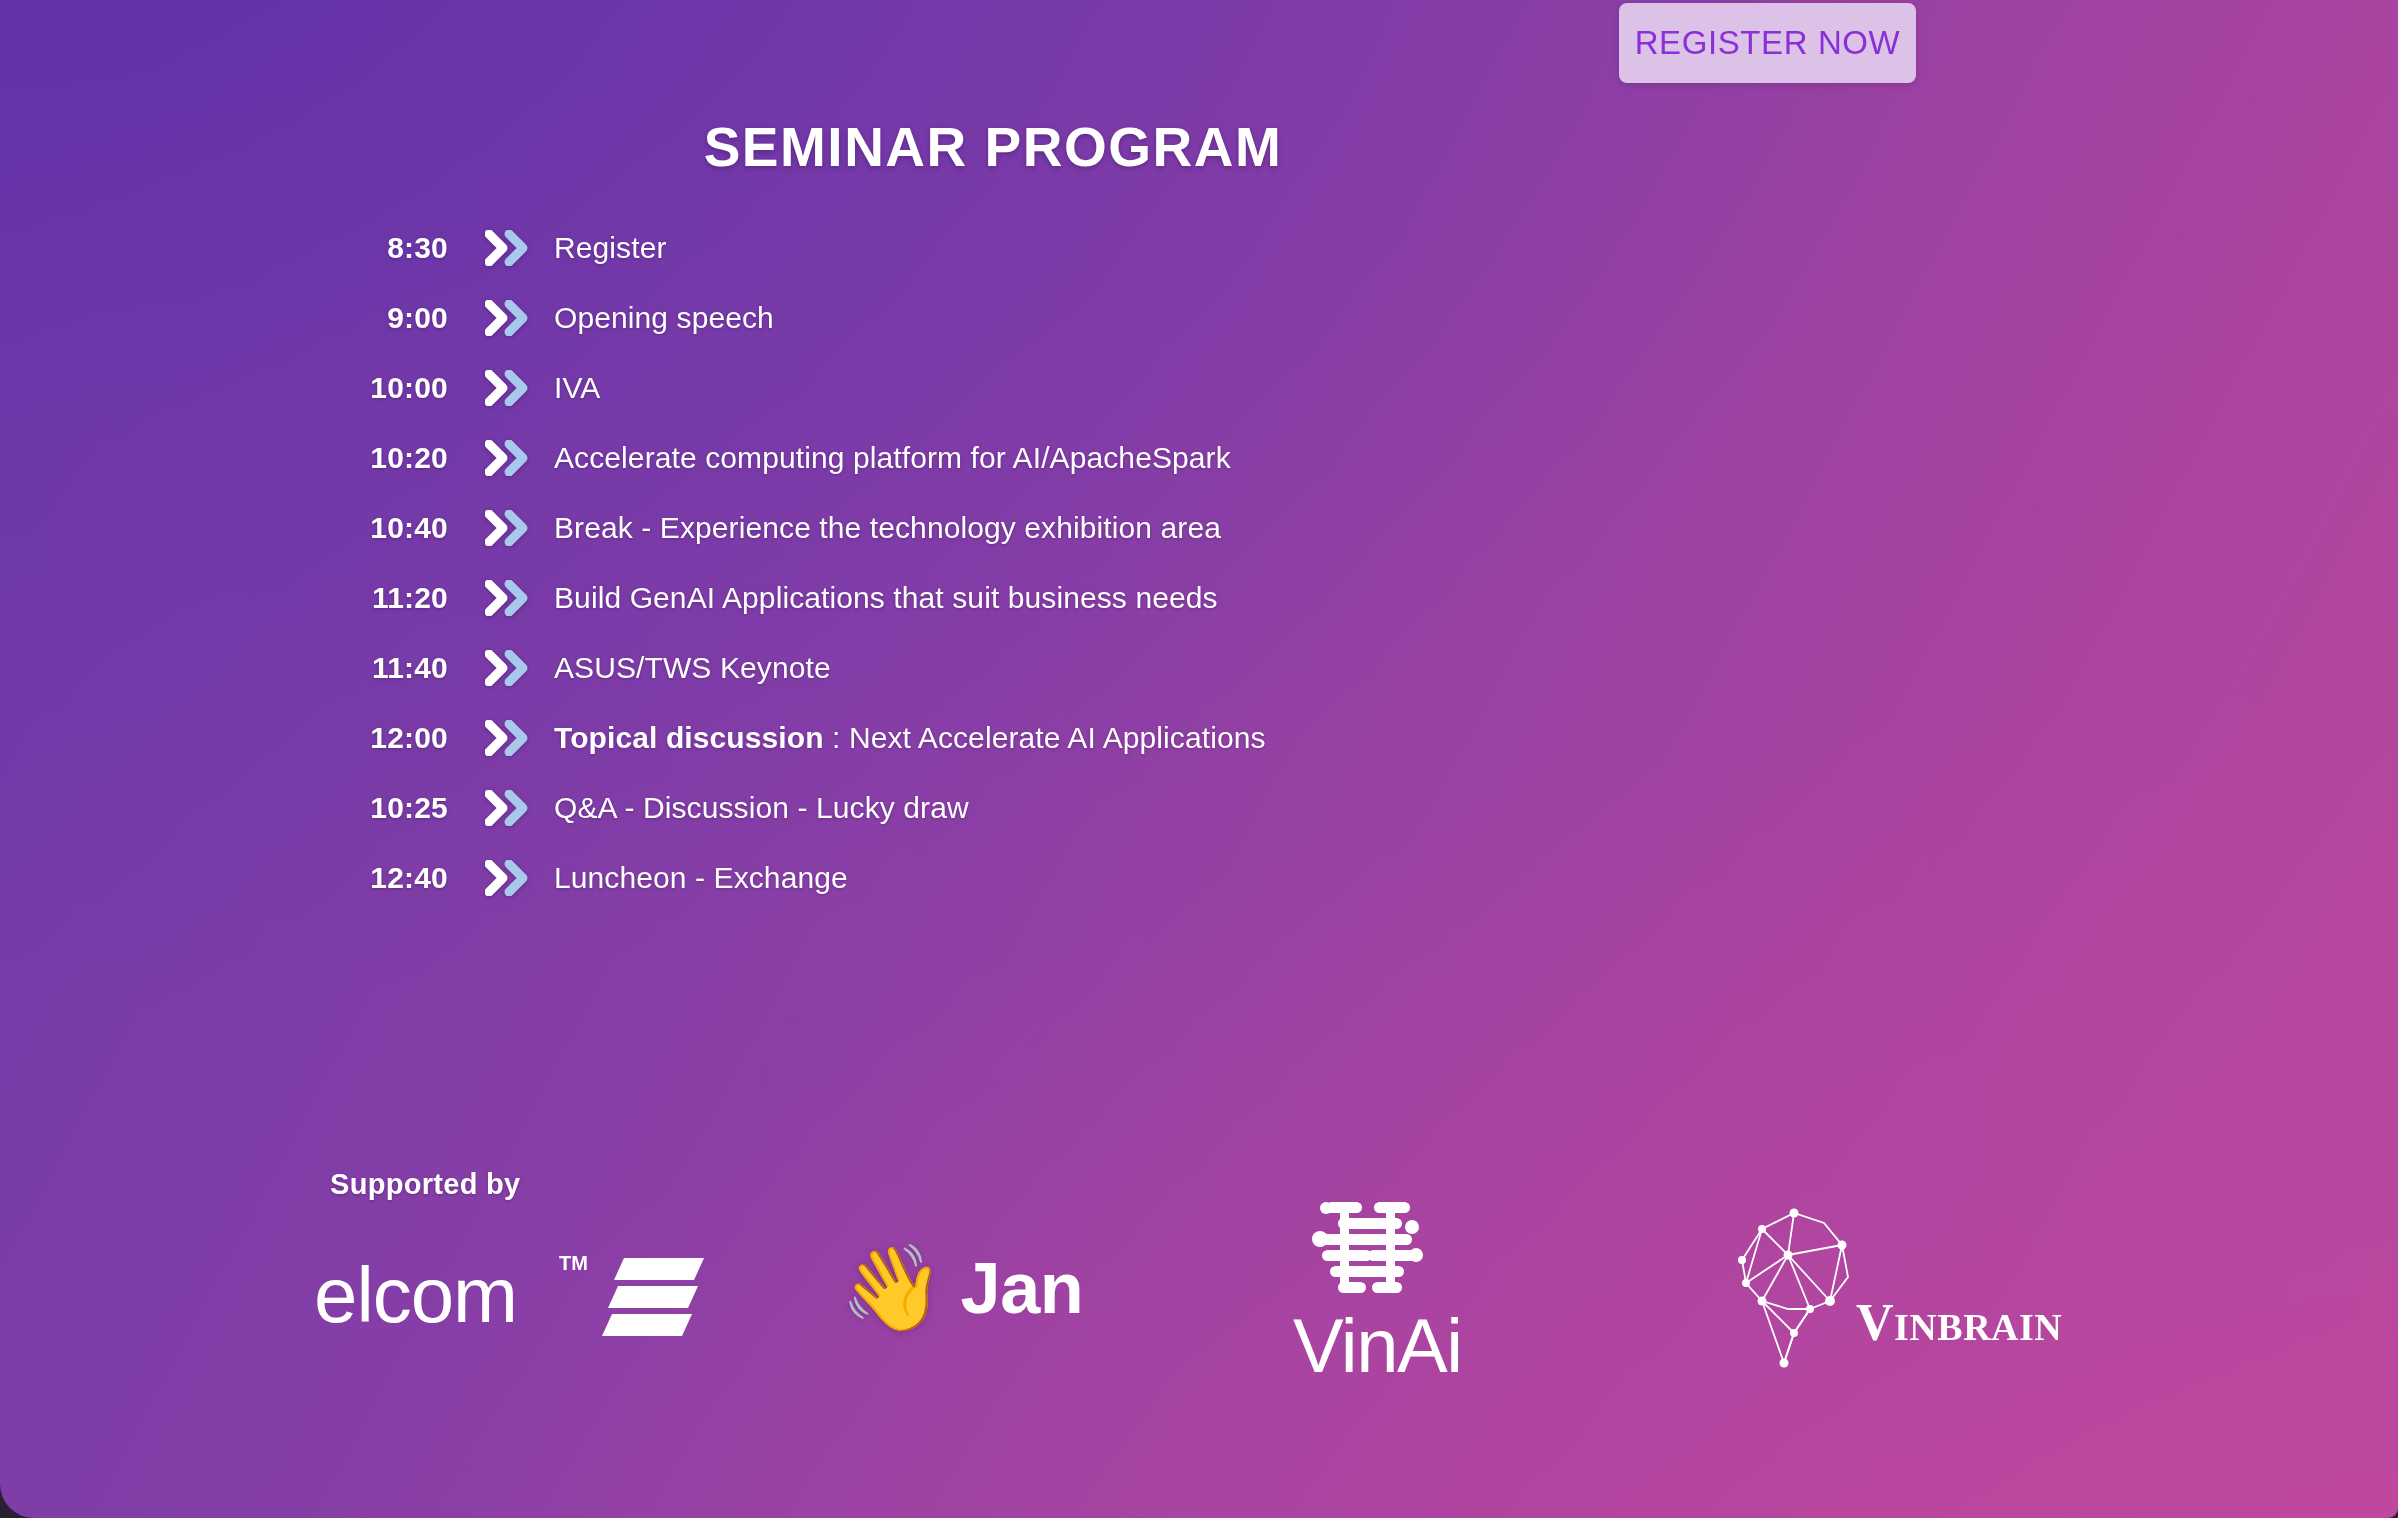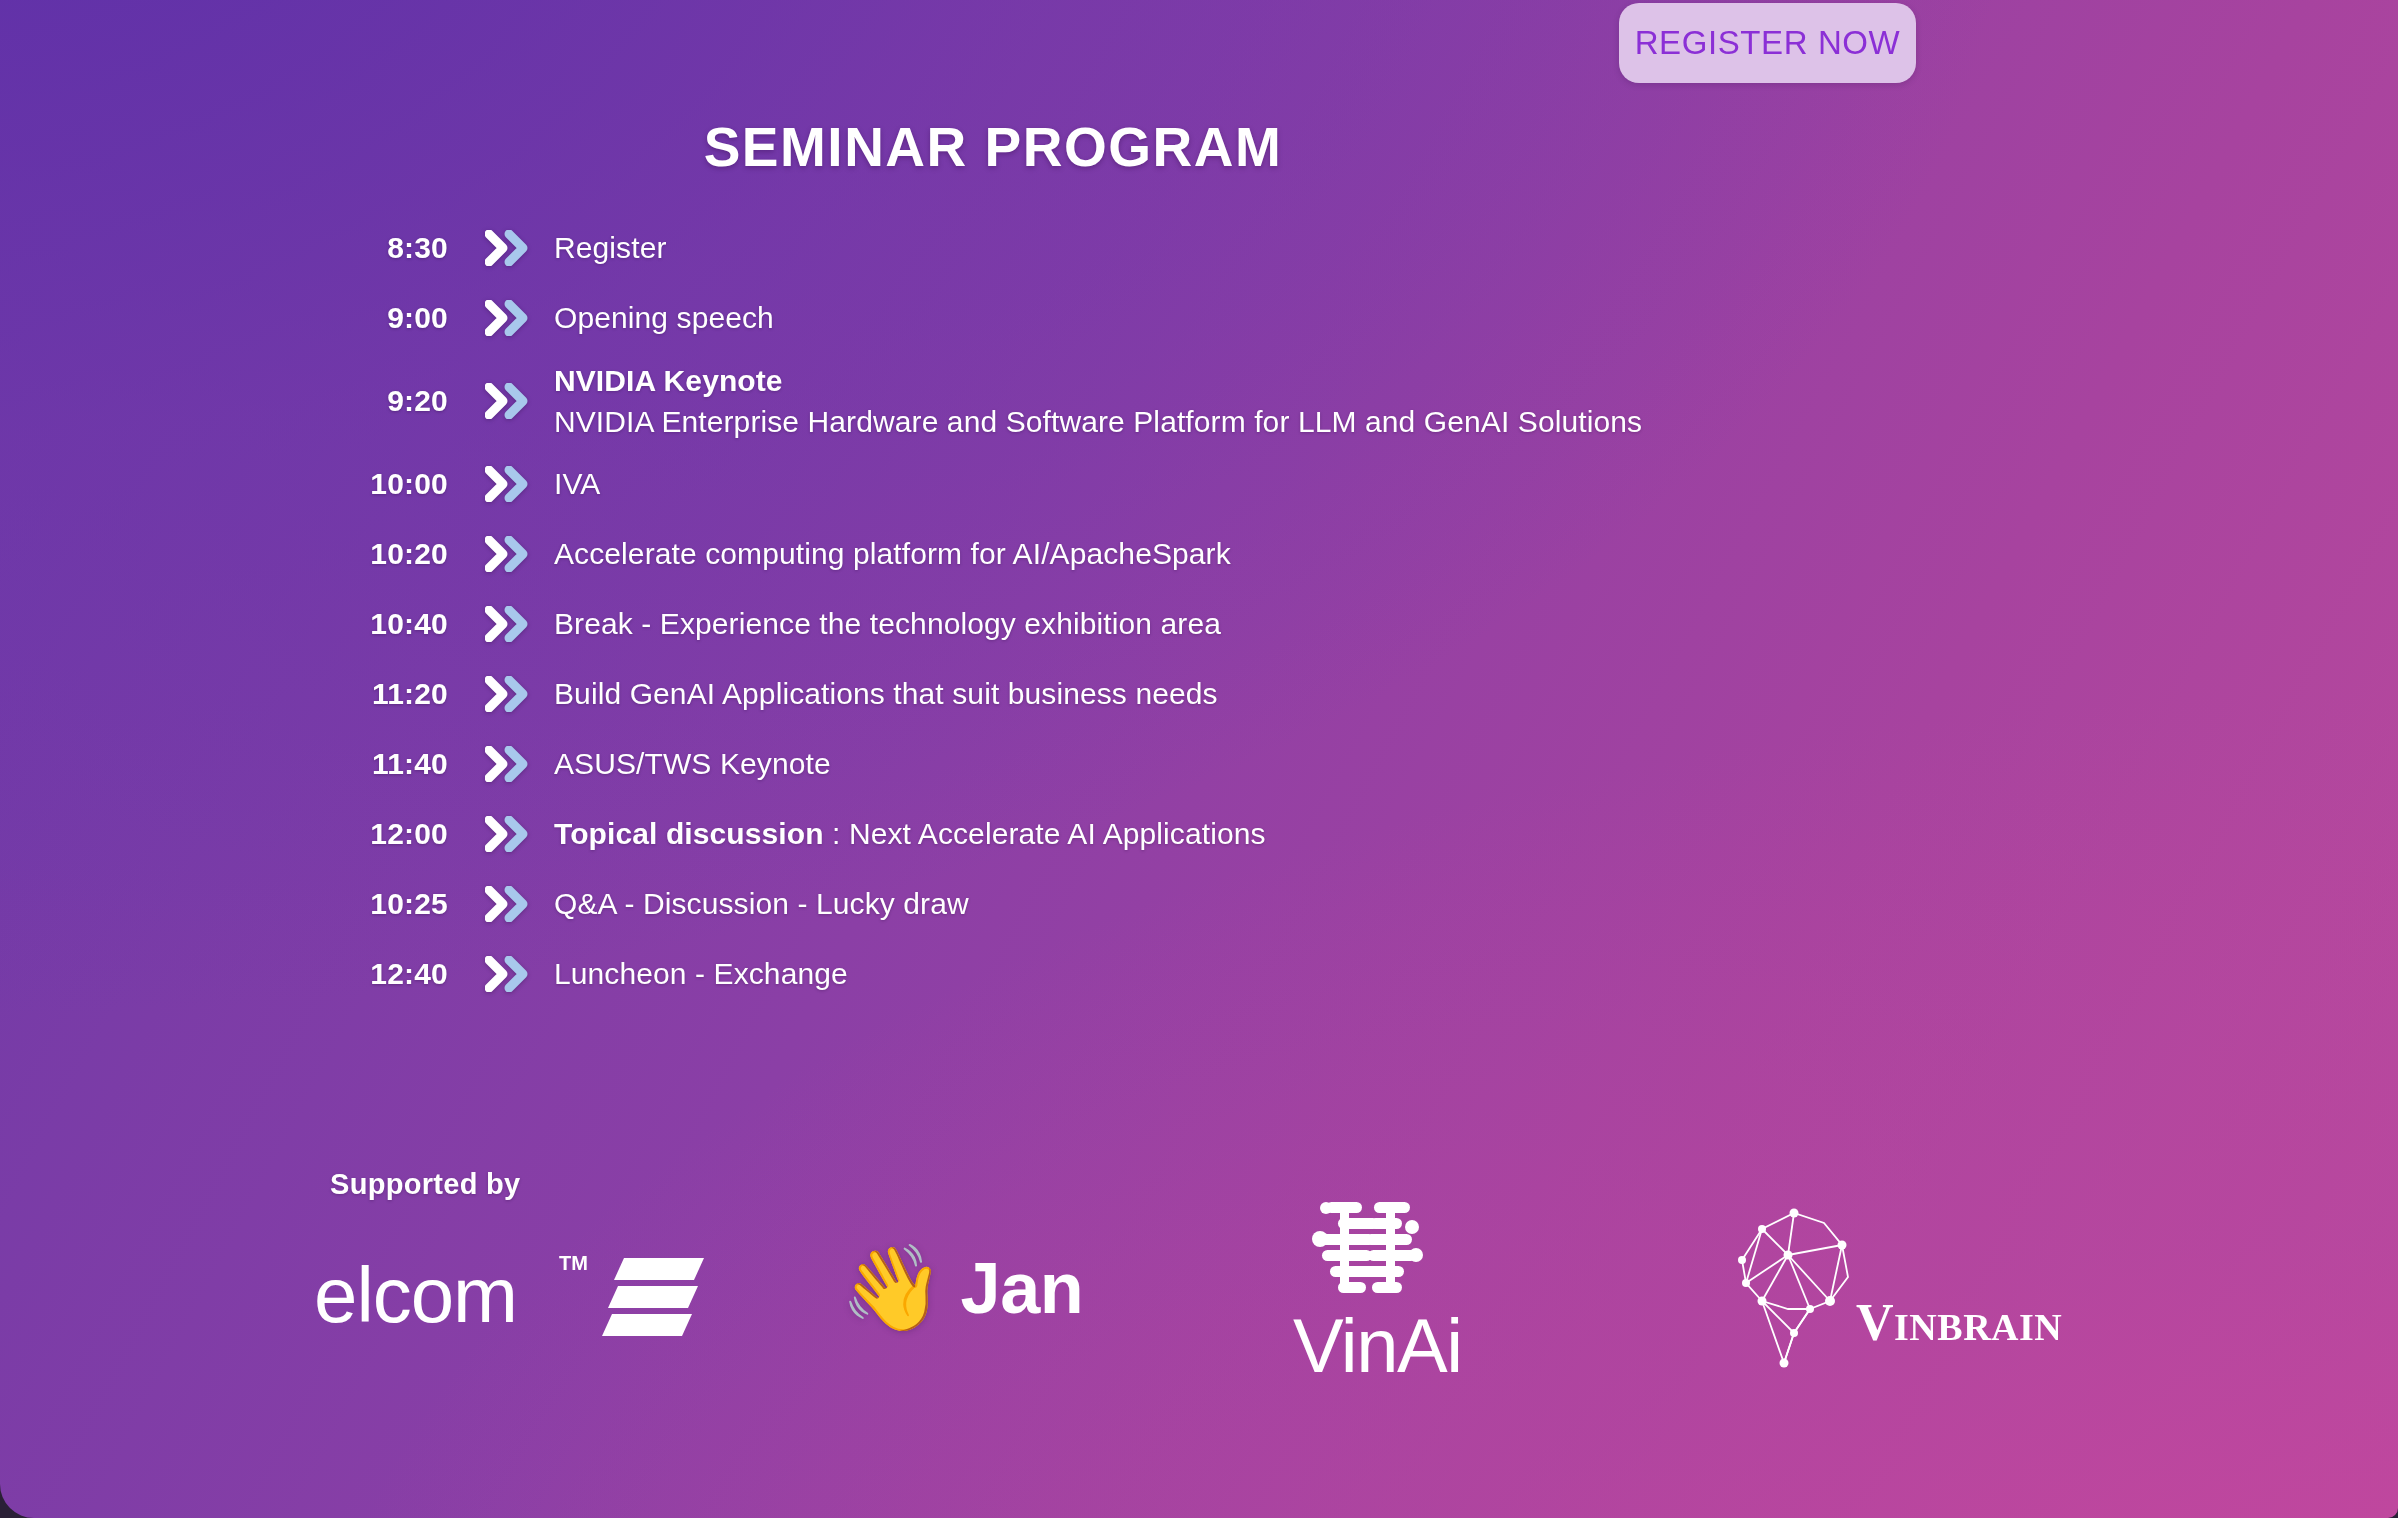--- a/index.html
+++ b/index.html
@@ -29,21 +29,21 @@
   }
 
   
   .register-btn {
     position: absolute;
     left: 1619px;
     top: 3px;
     width: 297px;
     height: 80px;
     border: none;
-    border-radius: 20px;
+    border-radius: 8px;
     background: #ddc2e8;
     color: #8b2fd6;
     font-family: "Liberation Sans", sans-serif;
     font-size: 33px;
     letter-spacing: 0.6px;
     font-weight: 400;
     cursor: pointer;
     box-shadow: 0 2px 6px rgba(40,10,60,0.18);
   }
 
@@ -222,30 +222,20 @@
       </div>
       <div class="agenda-row">
         <div class="row-time">9:00</div>
         <div class="row-chevrons">
           <svg width="46" height="36" viewBox="0 0 46 36">
             <path d="M4 4 L18 18 L4 32" stroke="#ffffff" stroke-width="9" stroke-linecap="round" stroke-linejoin="round" fill="none"></path>
             <path d="M24 4 L38 18 L24 32" stroke="#a8c8ec" stroke-width="9" stroke-linecap="round" stroke-linejoin="round" fill="none"></path>
           </svg>
         </div>
         <div class="row-text"><span>Opening speech</span></div>
-      </div>
-      <div class="agenda-row tall">
-        <div class="row-time">9:20</div>
-        <div class="row-chevrons">
-          <svg width="46" height="36" viewBox="0 0 46 36">
-            <path d="M4 4 L18 18 L4 32" stroke="#ffffff" stroke-width="9" stroke-linecap="round" stroke-linejoin="round" fill="none"></path>
-            <path d="M24 4 L38 18 L24 32" stroke="#a8c8ec" stroke-width="9" stroke-linecap="round" stroke-linejoin="round" fill="none"></path>
-          </svg>
-        </div>
-        <div class="row-text"><span class="strong">NVIDIA Keynote</span><span class="row-sub">NVIDIA Enterprise Hardware and Software Platform for LLM and GenAI Solutions</span></div>
       </div>
       <div class="agenda-row">
         <div class="row-time">10:00</div>
         <div class="row-chevrons">
           <svg width="46" height="36" viewBox="0 0 46 36">
             <path d="M4 4 L18 18 L4 32" stroke="#ffffff" stroke-width="9" stroke-linecap="round" stroke-linejoin="round" fill="none"></path>
             <path d="M24 4 L38 18 L24 32" stroke="#a8c8ec" stroke-width="9" stroke-linecap="round" stroke-linejoin="round" fill="none"></path>
           </svg>
         </div>
         <div class="row-text"><span>IVA</span></div>

